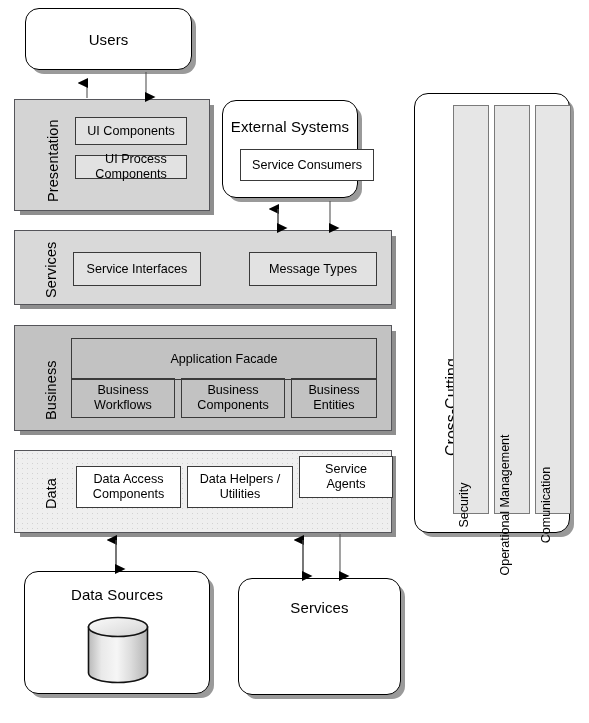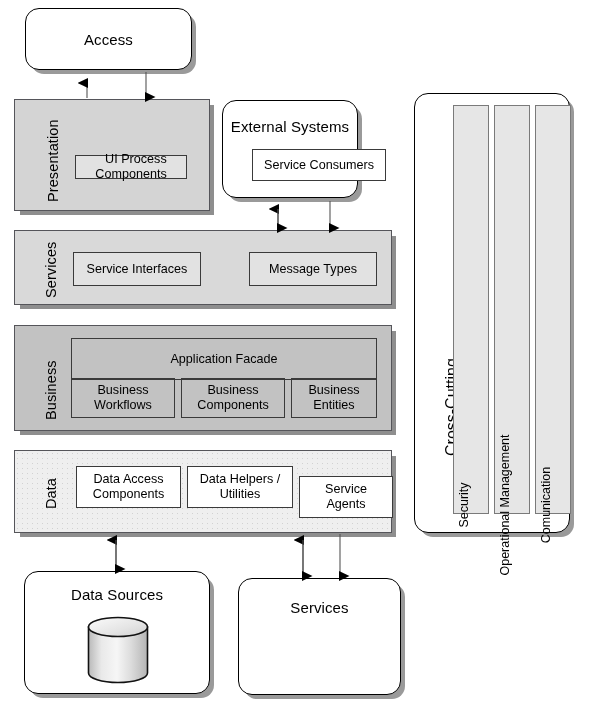--- a/index.html
+++ b/index.html
@@ -115,30 +115,31 @@
     width: 589px; height: 723px;
     pointer-events: none;
   }
 </style>
 </head>
 <body>
 
 <div id="canvas">
 
   <div class="abs entity" style="left:25px; top:8px; width:167px; height:62px;">
-    <div class="entity-title" style="top:22px;">Access</div>
+    <div class="entity-title" style="top:22px;">Users</div>
   </div>
 
   <div class="abs entity" style="left:222px; top:100px; width:136px; height:98px;">
     <div class="entity-title" style="top:17px;">External Systems</div>
-    <div class="comp comp-white" style="left:29px; top:48px; width:134px; height:32px;">Service Consumers</div>
+    <div class="comp comp-white" style="left:17px; top:48px; width:134px; height:32px;">Service Consumers</div>
   </div>
 
   <div class="abs layer layer-presentation" style="left:14px; top:99px; width:196px; height:112px;">
     <div class="layer-label" style="left:30px; top:102px;">Presentation</div>
+    <div class="comp comp-light" style="left:60px; top:17px; width:112px; height:28px;">UI Components</div>
     <div class="comp comp-light" style="left:60px; top:55px; width:112px; height:24px;text-align:right;">UI Process
 Components</div>
   </div>
 
   <div class="abs layer layer-services" style="left:14px; top:230px; width:378px; height:75px;">
     <div class="layer-label" style="left:28px; top:67px;">Services</div>
     <div class="comp comp-light" style="left:58px; top:21px; width:128px; height:34px;">Service Interfaces</div>
     <div class="comp comp-light" style="left:234px; top:21px; width:128px; height:34px;">Message Types</div>
   </div>
 
@@ -152,21 +153,21 @@
     <div class="comp comp-plain" style="left:276px; top:52px; width:86px; height:40px;">Business
 Entities</div>
   </div>
 
   <div class="abs layer layer-data" style="left:14px; top:450px; width:378px; height:83px;">
     <div class="layer-label" style="left:28px; top:58px;">Data</div>
     <div class="comp comp-white" style="left:61px; top:15px; width:105px; height:42px;">Data Access
 Components</div>
     <div class="comp comp-white" style="left:172px; top:15px; width:106px; height:42px;">Data Helpers /
 Utilities</div>
-    <div class="comp comp-white" style="left:284px; top:25px; width:94px; height:42px;">Service
+    <div class="comp comp-white" style="left:284px; top:5px; width:94px; height:42px;">Service
 Agents</div>
   </div>
 
   <div class="abs entity" style="left:414px; top:93px; width:156px; height:440px;">
     <div class="cc-title" style="left:28px; top:362px;">Cross-Cutting</div>
 
     <div class="cc-col" style="left:38px; top:11px; width:36px; height:409px;">
       <span class="cc-col-label">Security</span>
     </div>
 

